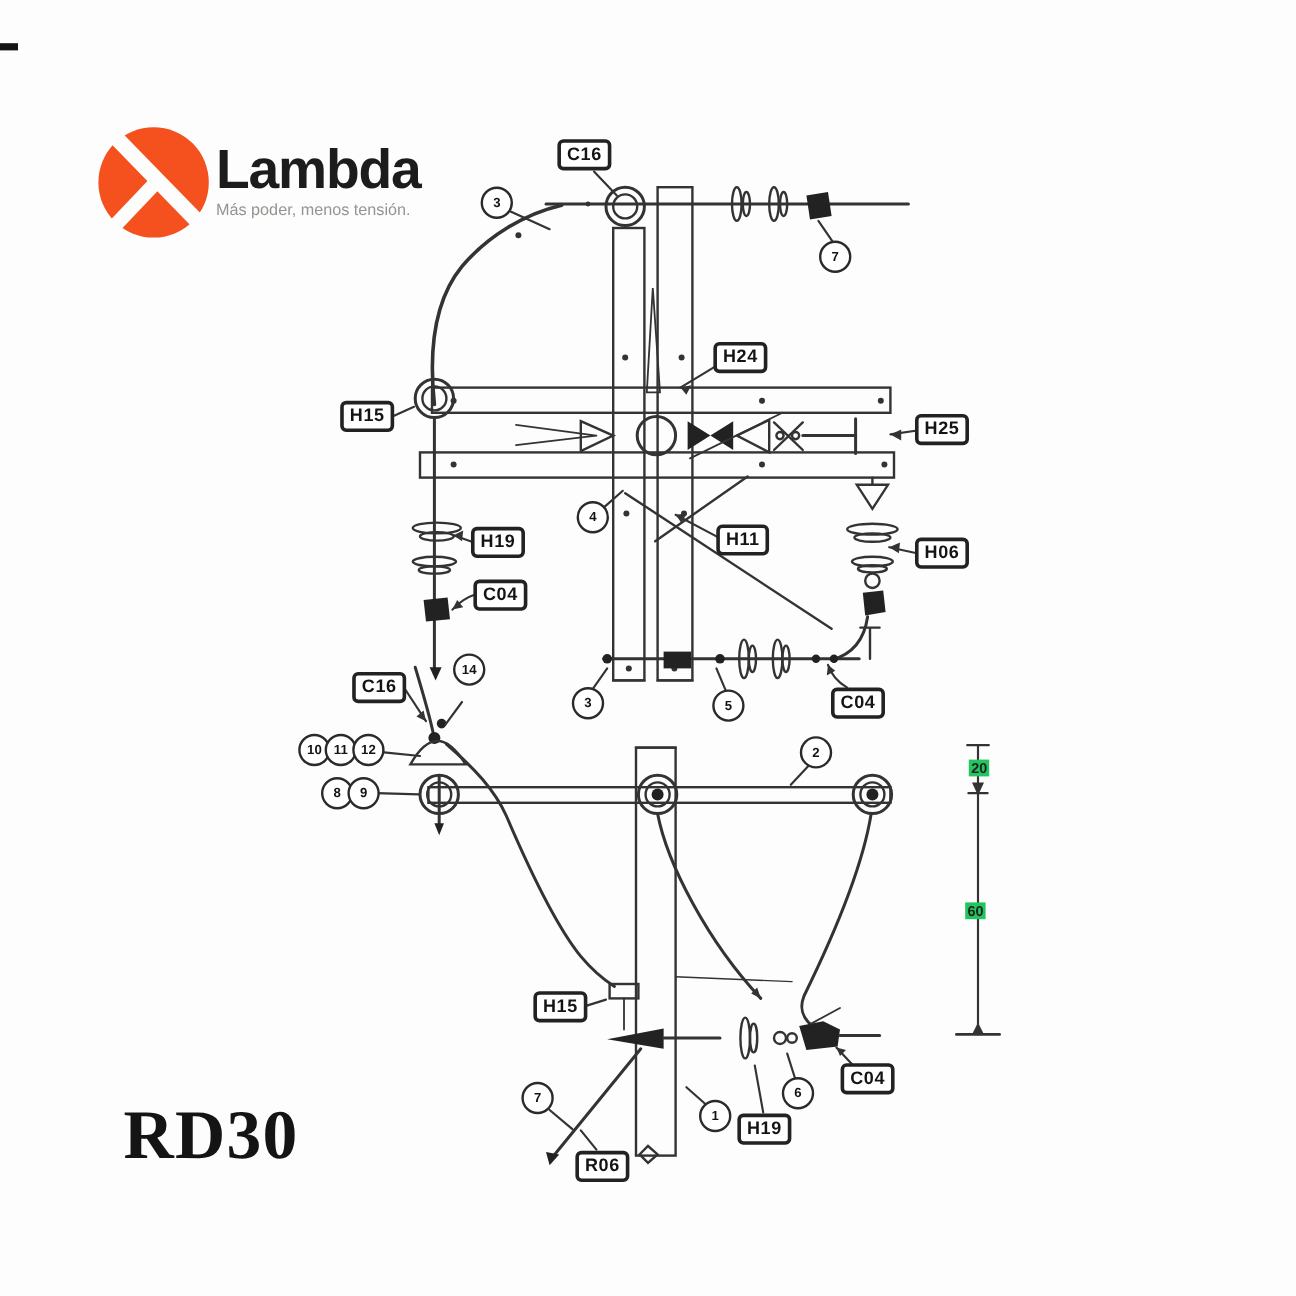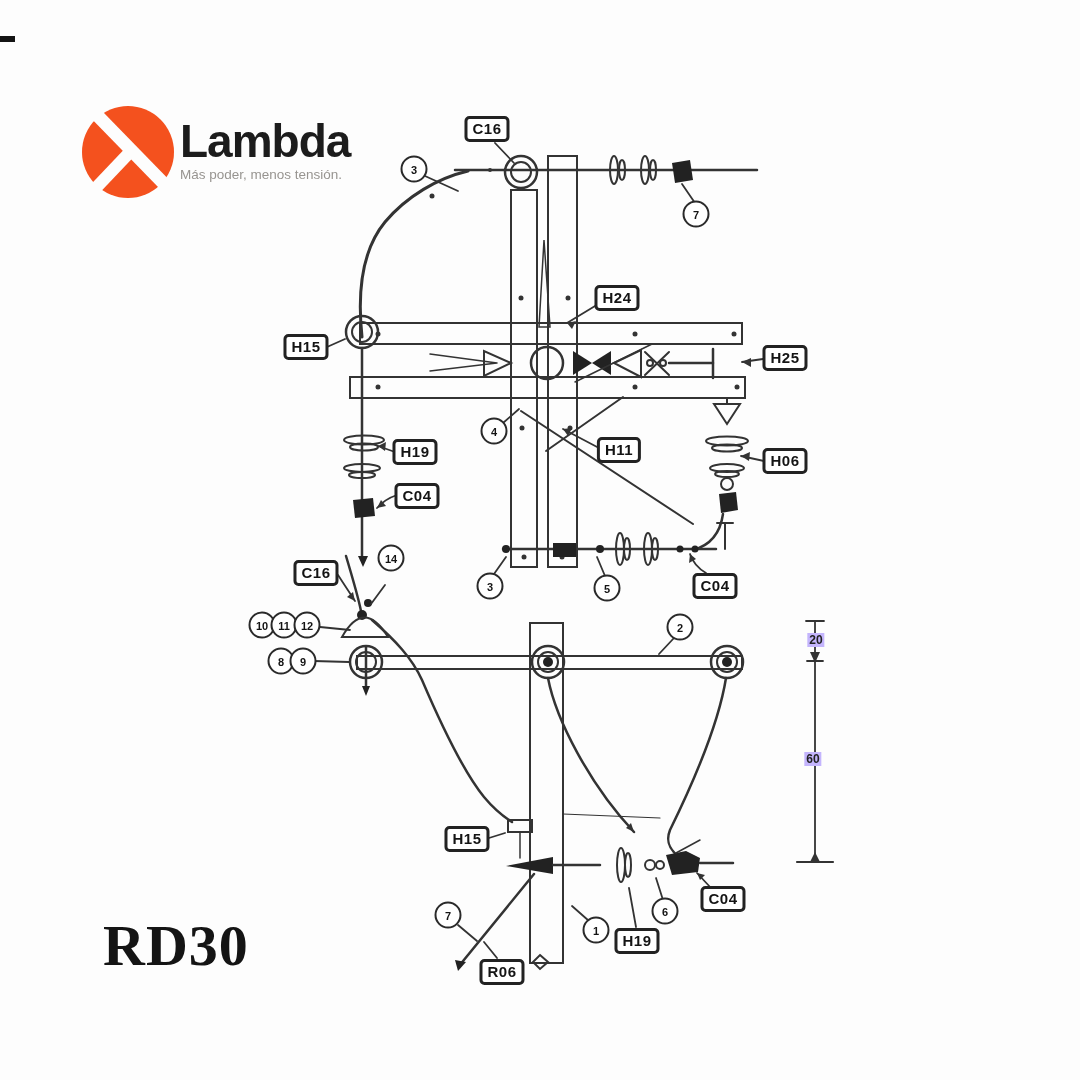--- a/index.html
+++ b/index.html
@@ -8,21 +8,21 @@
   svg{position:absolute;left:0;top:0;}
   
   .plabel{position:absolute;transform:translate(-50%,-50%);border:3px solid #222;background:#fff;
           border-radius:5px;padding:1px 5px;font:700 15px "Liberation Sans",sans-serif;
           letter-spacing:.5px;color:#141414;line-height:18px;z-index:5;}
   
   .pnum{position:absolute;transform:translate(-50%,-50%);width:23px;height:23px;border:2px solid #2a2a2a;
         border-radius:50%;background:#fff;font:700 11px "Liberation Sans",sans-serif;color:#141414;
         display:flex;align-items:center;justify-content:center;z-index:5;}
   
-  .dimnum{position:absolute;transform:translate(-50%,-50%);background:#c4b5fd;padding:0 2px;
+  .dimnum{position:absolute;transform:translate(-50%,-50%);background:#22c55e;padding:0 2px;
           font:700 12px "Liberation Sans",sans-serif;color:#222;z-index:5;}
   
   .brand{position:absolute;left:78px;top:100px;display:flex;align-items:center;gap:2px;}
   .brand-text .name{font:700 46px/46px "Liberation Sans",sans-serif;color:#1c1c1c;letter-spacing:-1px;}
   .brand-text .tagline{font:400 13.5px "Liberation Sans",sans-serif;color:#979490;margin-top:3px;}
   .product-code{position:absolute;left:103px;top:912px;font:700 58px "Liberation Serif",serif;
                 color:#141414;letter-spacing:1px;}
   .corner-mark{position:absolute;left:0;top:36px;width:15px;height:6px;background:#141414;}
 </style>
 </head>

